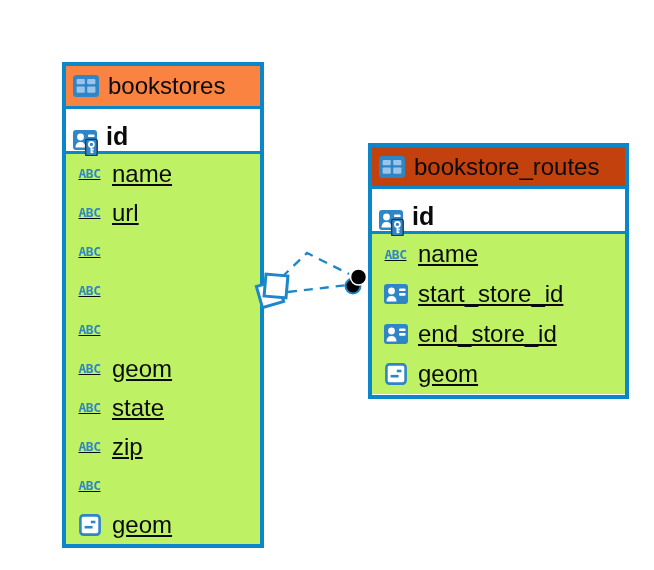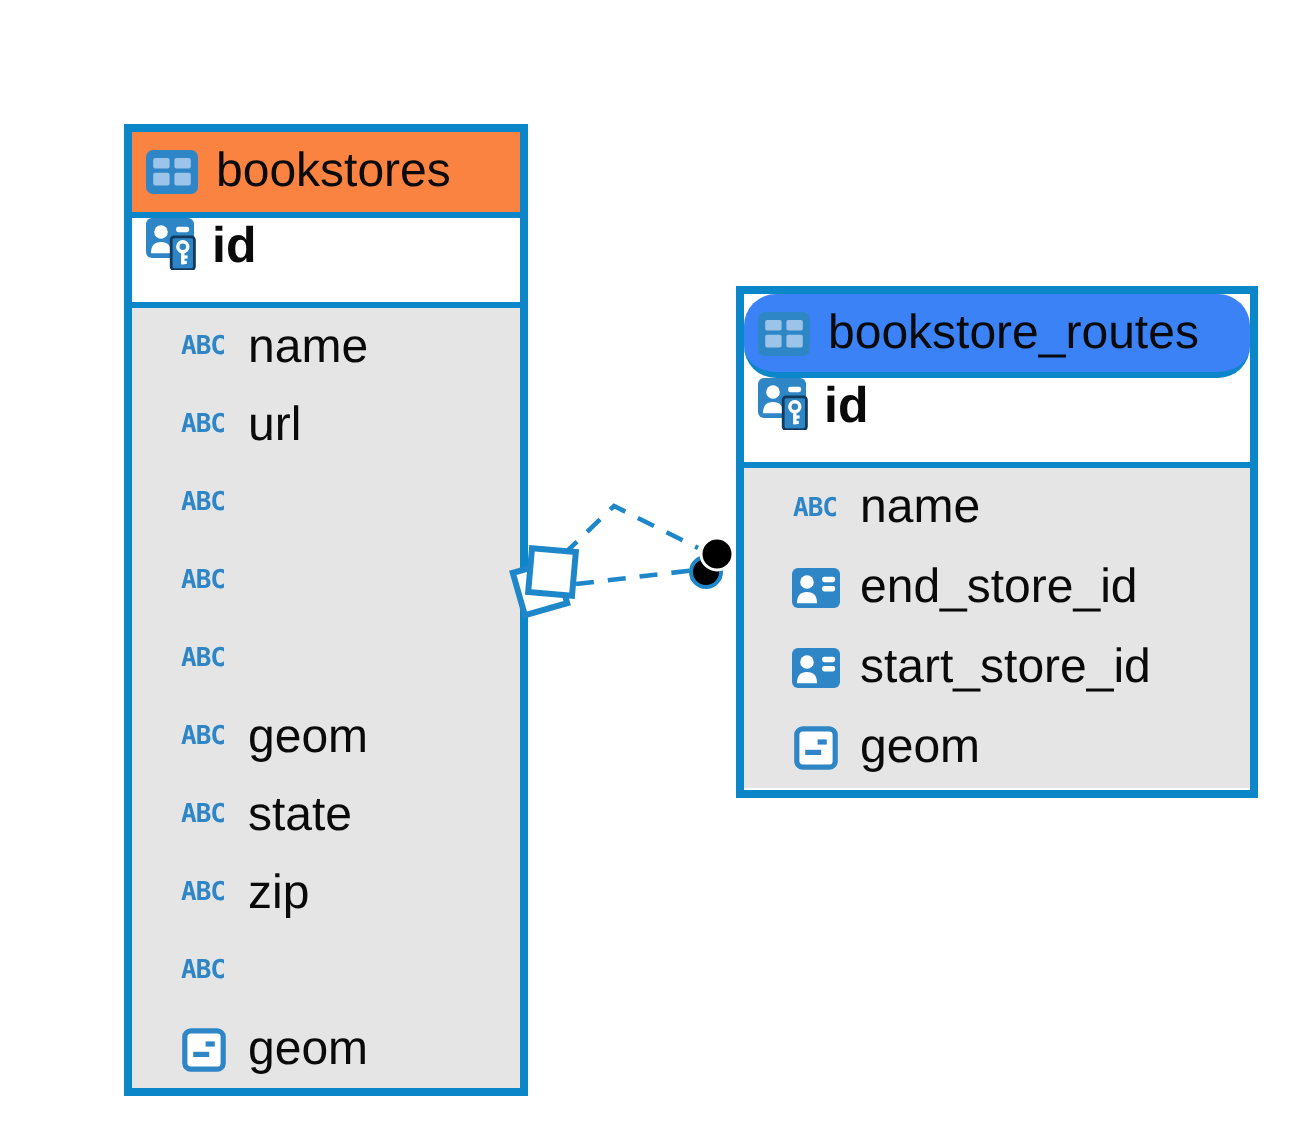--- a/index.html
+++ b/index.html
@@ -17,31 +17,31 @@
   .er-table.bookstores{left:62px;top:62px;width:202px;height:486px;}
   .er-table.routes{left:368px;top:143px;width:261px;height:256px;}
 
   .t-header{
     display:flex;align-items:center;gap:9px;
     padding:0 4px 0 7px;height:40px;
     border-bottom:3px solid #0b87c9;
     font-size:24px;white-space:nowrap;overflow:hidden;
   }
   .bookstores .t-header{background:#fb8342;}
-  .routes .t-header{background:#3b82f6;height:39px;border-radius:16px;}
+  .routes .t-header{background:#c2410c;height:39px;}
 
   .pk-row{
-    display:flex;align-items:flex-start;gap:8px;
+    display:flex;align-items:flex-end;gap:8px;
     padding-left:7px;height:42px;
     border-bottom:3px solid #0b87c9;
     font-weight:bold;font-size:25px;background:#ffffff;
   }
   .col-row{
     display:flex;align-items:center;gap:8px;
-    padding-left:21px;font-size:24px;background:#e5e5e5;white-space:nowrap;
+    padding-left:9px;font-size:24px;background:#bef264;white-space:nowrap;text-decoration:underline;
   }
   .bookstores .col-row{height:39px;}
   .routes .col-row{height:40px;}
 
   .icon{display:inline-flex;align-items:center;justify-content:center;flex:0 0 auto;}
   .icon svg{display:block;}
 
   .abc-icon{
     width:29px;flex:0 0 29px;
     font-family:"DejaVu Sans Mono", monospace;
@@ -176,29 +176,29 @@
       <div class="col-row">
         <span class="abc-icon">ABC</span>
         <span>name</span>
       </div>
       <div class="col-row">
         <span class="icon" style="width:29px;justify-content:center">
           <svg width="24" height="20" viewBox="0 0 24 20">
               <use href="#def-person-card-icon"></use>
             </svg>
         </span>
-        <span>end_store_id</span>
+        <span>start_store_id</span>
       </div>
       <div class="col-row">
         <span class="icon" style="width:29px;justify-content:center">
           <svg width="24" height="20" viewBox="0 0 24 20">
               <use href="#def-person-card-icon"></use>
             </svg>
         </span>
-        <span>start_store_id</span>
+        <span>end_store_id</span>
       </div>
       <div class="col-row">
         <span class="icon" style="width:29px;justify-content:center">
           <svg width="22" height="22" viewBox="0 0 22 22">
               <use href="#def-geometry-icon"></use>
             </svg>
         </span>
         <span>geom</span>
       </div>
     </div>

